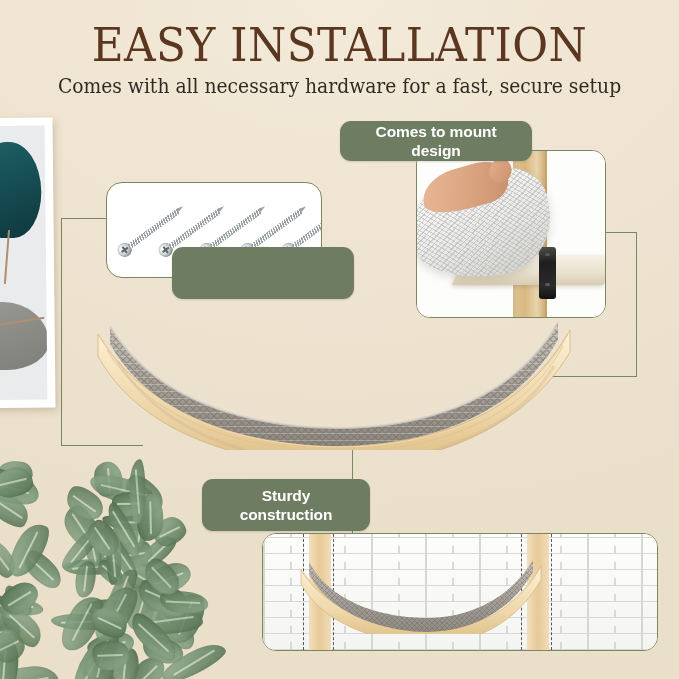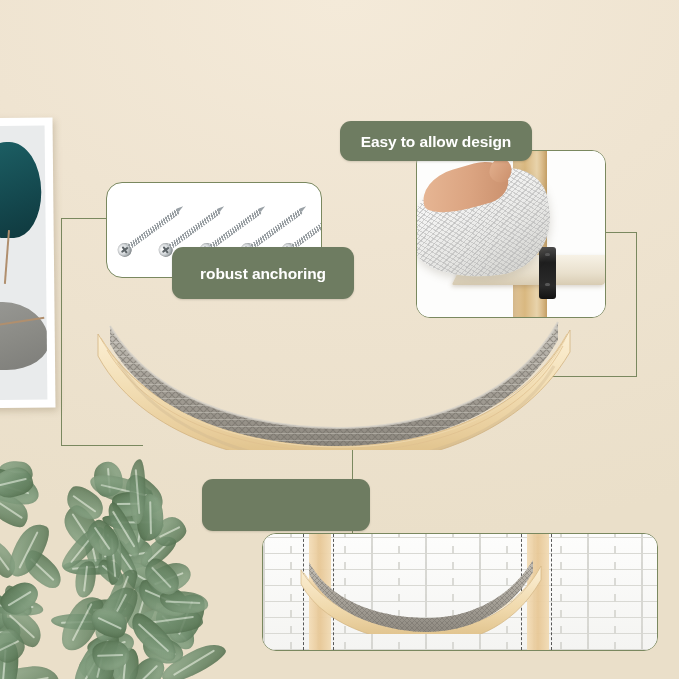--- a/index.html
+++ b/index.html
@@ -266,20 +266,24 @@
     transform:rotate(-6deg); border-radius:2px;
   }
 
   .no-sel { user-select:none; }
 </style>
 </head>
 <body>
 
 <div id="stage">
 
+  <div class="header no-sel">
+    <div class="title">EASY INSTALLATION</div>
+    <div class="subtitle">Comes with all necessary hardware for a fast, secure setup</div>
+  </div>
 
   <div id="wall-art">
     <div class="mat">
       <div class="leaf-teal"></div>
       <div class="stem-a"></div>
       <div class="leaf-gray"></div>
       <div class="stem-b"></div>
     </div>
   </div>
 
@@ -464,27 +468,27 @@
       <div class="lf" style="width: 59.1px; height: 28.1px; left: 24.8px; top: 100.2px; transform: rotate(302.7deg); opacity: 0.86;"></div>
       <div class="lf" style="width: 59.6px; height: 30.8px; left: 77.8px; top: 171.5px; transform: rotate(303.2deg); opacity: 0.84;"></div>
       <div class="lf" style="width: 37.2px; height: 29.5px; left: 117.9px; top: 205.3px; transform: rotate(184.2deg); opacity: 0.92;"></div>
       <div class="lf" style="width: 60.8px; height: 29.5px; left: 110.9px; top: 162.8px; transform: rotate(303.9deg); opacity: 0.83;"></div>
       <div class="lf" style="width: 59.5px; height: 17px; left: 120.4px; top: 85.7px; transform: rotate(244.6deg); opacity: 0.92;"></div>
       <div class="lf" style="width: 36.6px; height: 27.2px; left: 117px; top: 173.4px; transform: rotate(31.1deg); opacity: 0.99;"></div>
       <div class="lf" style="width: 39.6px; height: 26.7px; left: 168px; top: 127.9px; transform: rotate(232.5deg); opacity: 0.87;"></div>
     </div>
 
   <div class="pill no-sel" id="pill-mount">
-    <span>Easy to allow design</span>
+    <span>Comes to mount design</span>
   </div>
 
   <div class="pill no-sel" id="pill-screws">
     <div>
-      <span>robust anchoring</span>
     </div>
   </div>
 
   <div class="pill no-sel" id="pill-sturdy">
     <div>
+      <span>Sturdy construction</span>
     </div>
   </div>
 
 </div>
 
 </body></html>

